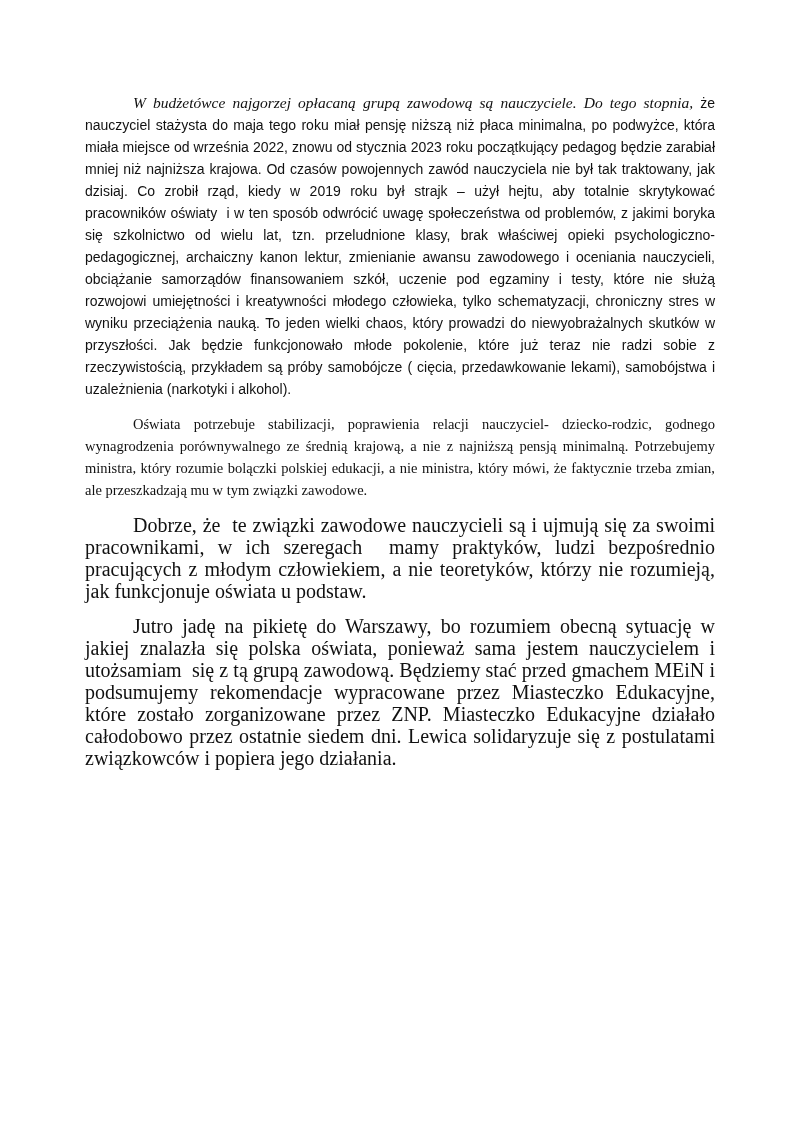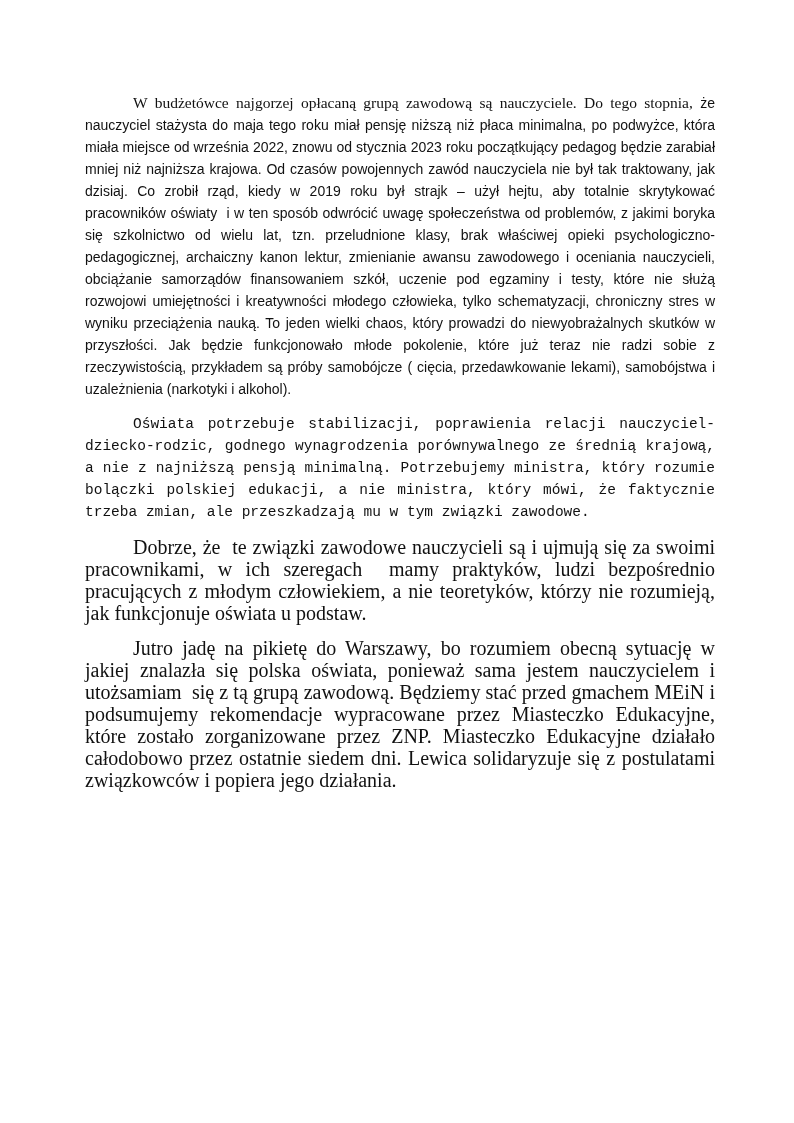--- a/index.html
+++ b/index.html
@@ -23,31 +23,32 @@
   }
   .para {
     margin: 0 0 13px 0;
     text-align: justify;
     text-indent: 48px;
     line-height: 22px;
     white-space: pre-wrap;
     color: #111111;
   }
   .sans {
-    font-family: Liberation Mono, monospace;
+    font-family: Liberation Serif, serif;
     font-size: 14.5px;
   }
   .serif {
     font-family: "Liberation Serif", "DejaVu Serif", serif;
     font-size: 20px;
   }
   
   .para .lead-serif {
     font-family: "Liberation Serif", "DejaVu Serif", serif;
     font-size: 15.5px;
+    font-style: italic;
   }
   .para .body-sans {
     font-family: "Liberation Sans", "DejaVu Sans", sans-serif;
     font-size: 14px;
   }
 </style>
 </head>
 <body>
 
 <div class="page">

